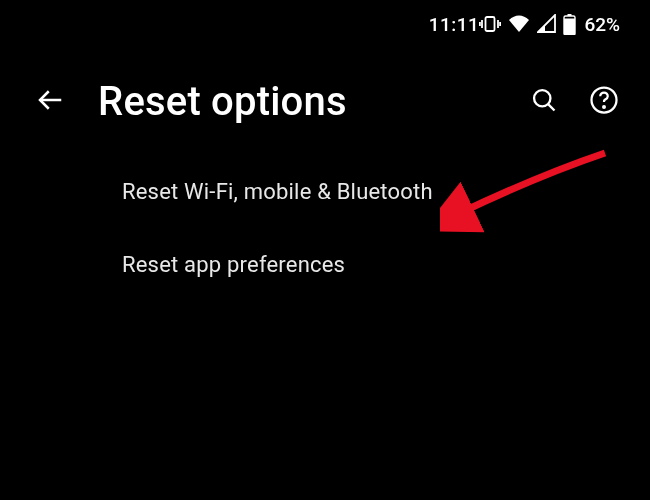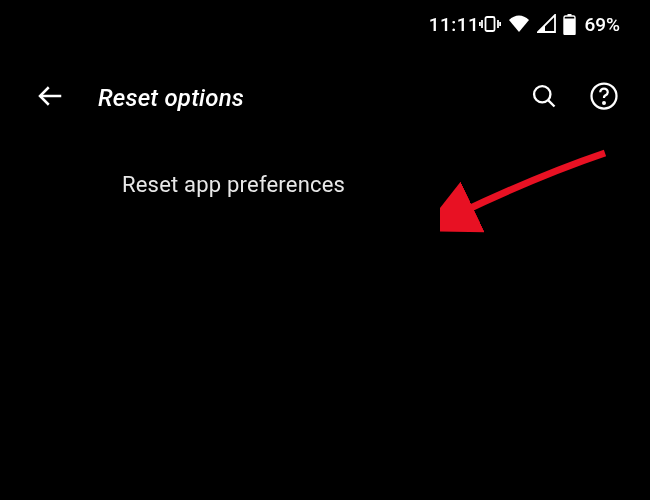--- a/index.html
+++ b/index.html
@@ -50,25 +50,24 @@
     }
     .back-button {
       cursor: pointer;
       display: flex;
       align-items: center;
       justify-content: center;
       width: 40px;
       height: 40px;
     }
     .page-title {
-      font-size: 24px;
+      font-size: 40px;
       font-weight: 500;
       flex: 1;
       letter-spacing: 0.2px;
-      font-style: italic;
     }
     .header-actions {
       display: flex;
       gap: 28px;
       align-items: center;
     }
     .header-icon-button {
       cursor: pointer;
       display: flex;
       align-items: center;
@@ -120,21 +119,21 @@
         <path d="M1 18 L8 18 L8 11 Z" fill="#ffffff"></path>
       </svg>
     </span>
     <span class="status-icon">
       <svg width="13" height="21" viewBox="0 0 13 21" fill="#ffffff">
         <rect x="4.5" y="0" width="4" height="2"></rect>
         <rect x="1" y="2" width="11" height="19" rx="1.5" fill="none" stroke="#ffffff" stroke-width="1.4"></rect>
         <rect x="1" y="4.5" width="11" height="16.5" rx="0"></rect>
       </svg>
     </span>
-    <span class="battery-text">69%</span>
+    <span class="battery-text">62%</span>
   </div>
 </div>
 
 <div class="header">
   <div class="back-button">
     <span>
       <svg width="30" height="30" viewBox="0 0 24 24" fill="none" stroke="#ffffff" stroke-width="2">
         <line x1="21" y1="12" x2="4" y2="12"></line>
         <polyline points="11 5 4 12 11 19"></polyline>
       </svg>
@@ -157,20 +156,23 @@
           <path d="M9 9a3 3 0 0 1 6 0c0 1.7-1.5 2.3-2.5 3c-0.5 0.4-0.5 1-0.5 1.5"></path>
           <circle cx="12" cy="17.5" r="0.7" fill="#ffffff"></circle>
         </svg>
       </span>
     </div>
   </div>
 </div>
 
 <div class="options-list">
   <div class="option-item">
+    <span>Reset Wi-Fi, mobile &amp; Bluetooth</span>
+  </div>
+  <div class="option-item">
     <span>Reset app preferences</span>
   </div>
 </div>
 
 <svg class="annotation-arrow" width="180" height="90" viewBox="0 0 180 90">
   <defs>
     <marker id="arrowhead" markerWidth="8" markerHeight="8" refX="2" refY="4" orient="auto">
       <polygon points="0 0, 8 4, 0 8" fill="#e81123"></polygon>
     </marker>
   </defs>

